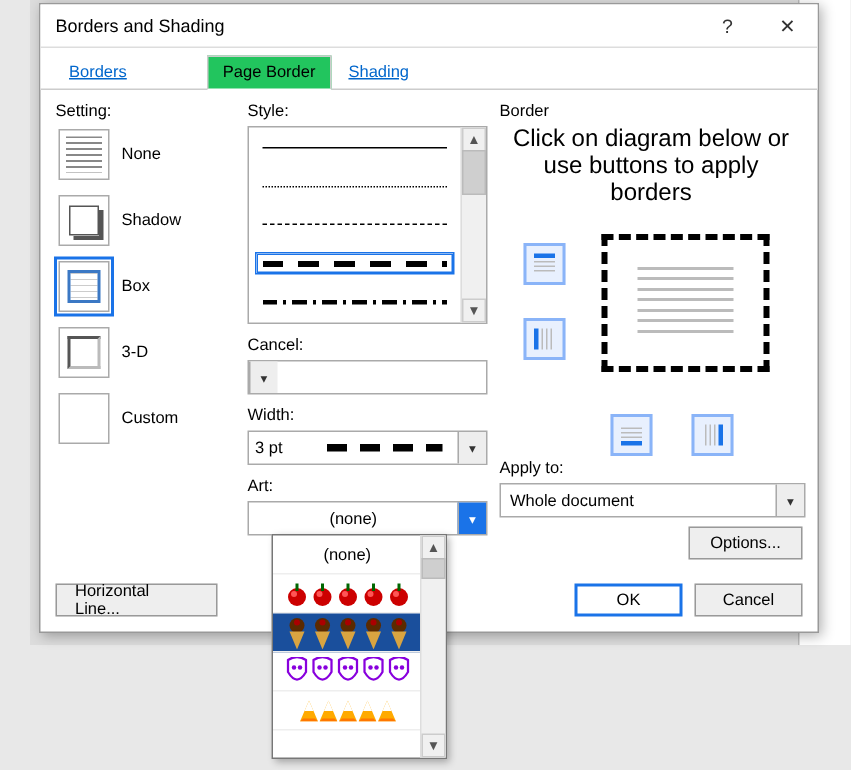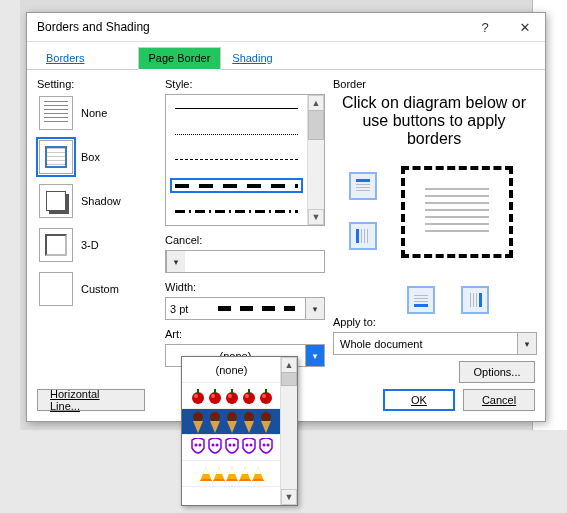--- a/index.html
+++ b/index.html
@@ -18,21 +18,21 @@
     top: 0; left: 0; width: 567px; height: 513px;
     background: #dcdcdc;
   }
   .bg-doc-edge {
     position:absolute; top:0; left:532px; width:35px; height:430px; background:#fff; border-left:1px solid #bbb;
   }
   .bg-doc-edge2 { position:absolute; top:430px; left:0; width:567px; height:83px; background:#e8e8e8; }
   .bg-doc-edge3 { position:absolute; top:0; left:0; width:20px; height:430px; background:#e8e8e8; }
   .dialog {
     position: absolute;
-    left: 26px; top: 12px;
+    left: 26px; top: 2px;
     width: 518px;
     background: #fff;
     border: 1px solid #999;
     box-shadow: 2px 2px 8px rgba(0,0,0,0.3);
   }
   .titlebar {
     height: 28px;
     display: flex;
     align-items: center;
     padding: 0 0 0 10px;
@@ -209,31 +209,31 @@
         <div class="label section-hdr">Setting:</div>
 
         <div class="setting-row">
           <div class="setting-swatch sw-none">
               <div class="pattern"></div>
             </div>
           <span>None</span>
         </div>
 
         <div class="setting-row">
+          <div class="setting-swatch sw-shadow">
+              <div class="inner"></div>
+            </div>
+          <span>Shadow</span>
+        </div>
+
+        <div class="setting-row">
           <div class="setting-swatch sw-box selected">
               <div class="pattern"></div>
             </div>
           <span>Box</span>
-        </div>
-
-        <div class="setting-row">
-          <div class="setting-swatch sw-shadow">
-              <div class="inner"></div>
-            </div>
-          <span>Shadow</span>
         </div>
 
         <div class="setting-row">
           <div class="setting-swatch sw-3d">
               <div class="inner"></div>
             </div>
           <span>3-D</span>
         </div>
 
         <div class="setting-row">
@@ -349,21 +349,21 @@
             <div class="val" style="text-align:left">Whole document</div>
             <div class="dd">▾</div>
           </div>
         </div>
         <div style="display:flex;">
             <div class="options-btn">Options...</div>
           </div>
       </div>
     </div>
 
-    <div style="display:flex; align-items:flex-end; margin-top:6px;text-decoration:underline;">
+    <div style="display:flex; align-items:flex-end; margin-top:16px;">
       <div class="hline-btn">Horizontal Line...</div>
       <div style="flex:1"></div>
       <div class="footer-row" style="margin-top:0">
         <div class="ok-btn" style="width:72px">OK</div>
         <div class="cancel-btn" style="width:72px">Cancel</div>
       </div>
     </div>
   </div>
 </div>
 

